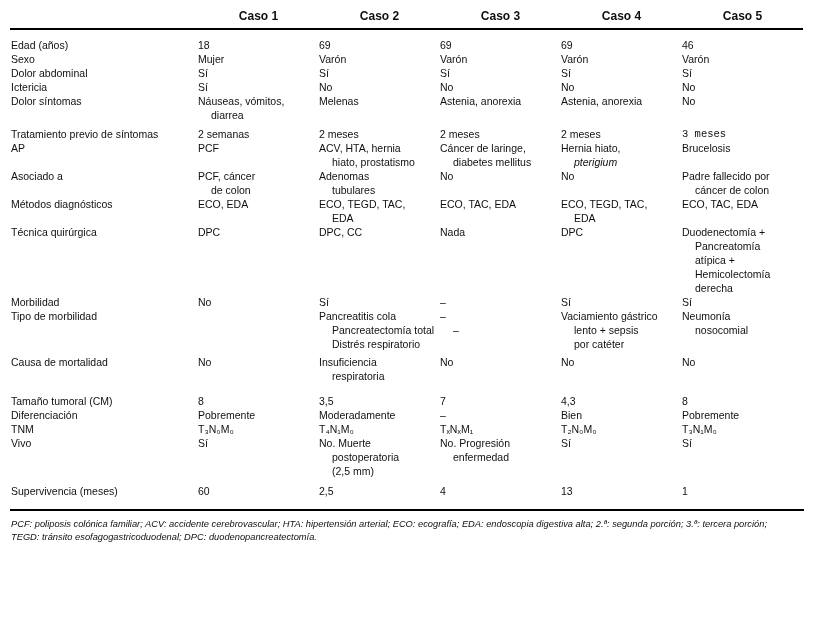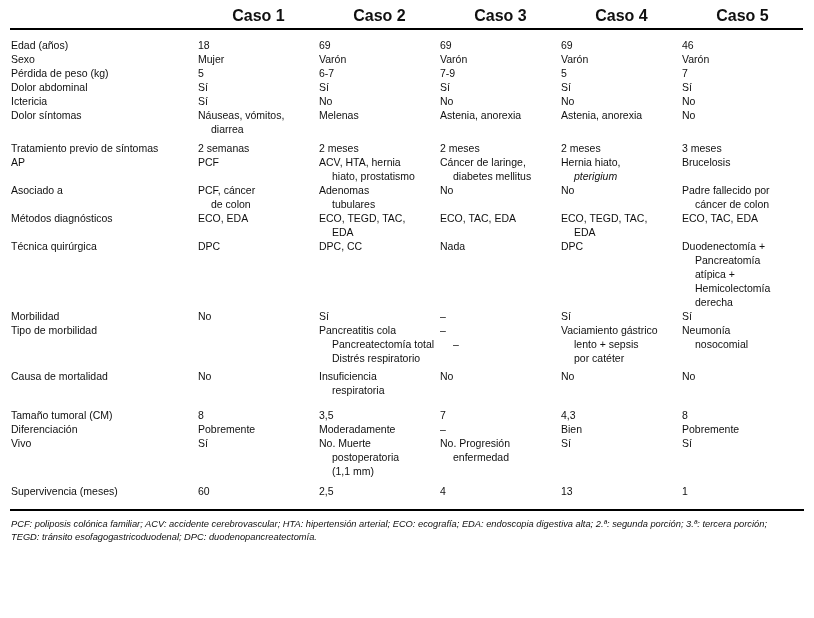--- a/index.html
+++ b/index.html
@@ -16,21 +16,21 @@
     border-bottom:1.5px solid #000;
     white-space:nowrap;
   }
   table{
     width:793px;table-layout:fixed;border-collapse:collapse;
     font-size:10.5px;line-height:14px;color:#101010;
   }
   col.c-label{width:188px;}
   col.c-case{width:121px;}
   thead th{
-    font-weight:bold;font-size:16px;text-align:center;
+    font-weight:bold;font-size:12px;text-align:center;
     padding:9px 0 5px 0;border-bottom:2px solid #000;
   }
   tbody td{vertical-align:top;padding:0 4px 0 0;}
   td.rlabel{padding-left:1px;}
   td.cell{
     padding-left:13px;text-indent:-13px;
     white-space:pre-line;
   }
   .it{font-style:italic;}
   .footnote{
@@ -77,28 +77,20 @@
         </tr>
         <tr>
           <td class="rlabel">Sexo</td>
           <td class="cell">Mujer</td>
           <td class="cell">Varón</td>
           <td class="cell">Varón</td>
           <td class="cell">Varón</td>
           <td class="cell">Varón</td>
         </tr>
         <tr>
-          <td class="rlabel">Pérdida de peso (kg)</td>
-          <td class="cell">5</td>
-          <td class="cell">6-7</td>
-          <td class="cell">7-9</td>
-          <td class="cell">5</td>
-          <td class="cell">7</td>
-        </tr>
-        <tr>
           <td class="rlabel">Dolor abdominal</td>
           <td class="cell">Sí</td>
           <td class="cell">Sí</td>
           <td class="cell">Sí</td>
           <td class="cell">Sí</td>
           <td class="cell">Sí</td>
         </tr>
         <tr>
           <td class="rlabel">Ictericia</td>
           <td class="cell">Sí</td>
@@ -115,21 +107,21 @@
           <td class="cell">Astenia, anorexia</td>
           <td class="cell">Astenia, anorexia</td>
           <td class="cell">No</td>
         </tr>
         <tr>
           <td class="rlabel" style="padding-top: 5px;">Tratamiento previo de síntomas</td>
           <td class="cell" style="padding-top: 5px;">2 semanas</td>
           <td class="cell" style="padding-top: 5px;">2 meses</td>
           <td class="cell" style="padding-top: 5px;">2 meses</td>
           <td class="cell" style="padding-top: 5px;">2 meses</td>
-          <td class="cell" style="padding-top: 5px;">3 meses</td>
+          <td class="cell" style="padding-top: 5px; font-family: Liberation Mono, monospace;">3 meses</td>
         </tr>
         <tr>
           <td class="rlabel">AP</td>
           <td class="cell">PCF</td>
           <td class="cell">ACV, HTA, hernia
 hiato, prostatismo</td>
           <td class="cell">Cáncer de laringe,
 diabetes mellitus</td>
           <td class="cell"><span>Hernia hiato,
 </span><span class="it">pterigium</span></td>
@@ -209,25 +201,33 @@
         </tr>
         <tr>
           <td class="rlabel">Diferenciación</td>
           <td class="cell">Pobremente</td>
           <td class="cell">Moderadamente</td>
           <td class="cell">–</td>
           <td class="cell">Bien</td>
           <td class="cell">Pobremente</td>
         </tr>
         <tr>
+          <td class="rlabel">TNM</td>
+          <td class="cell">T₃N₀M₀</td>
+          <td class="cell">T₄N₁M₀</td>
+          <td class="cell">TₓNₓM₁</td>
+          <td class="cell">T₂N₀M₀</td>
+          <td class="cell">T₃N₁M₀</td>
+        </tr>
+        <tr>
           <td class="rlabel">Vivo</td>
           <td class="cell">Sí</td>
           <td class="cell">No. Muerte
 postoperatoria
-(1,1 mm)</td>
+(2,5 mm)</td>
           <td class="cell">No. Progresión
 enfermedad</td>
           <td class="cell">Sí</td>
           <td class="cell">Sí</td>
         </tr>
         <tr>
           <td class="rlabel" style="padding-top: 6px;">Supervivencia (meses)</td>
           <td class="cell" style="padding-top: 6px;">60</td>
           <td class="cell" style="padding-top: 6px; margin-top: 36px;">2,5</td>
           <td class="cell" style="padding-top: 6px;">4</td>

